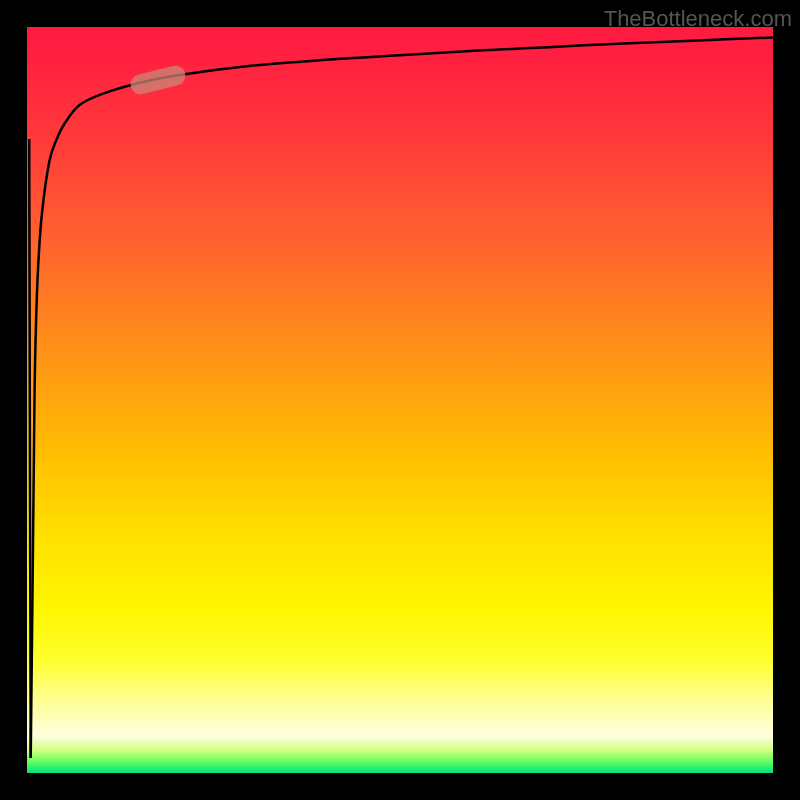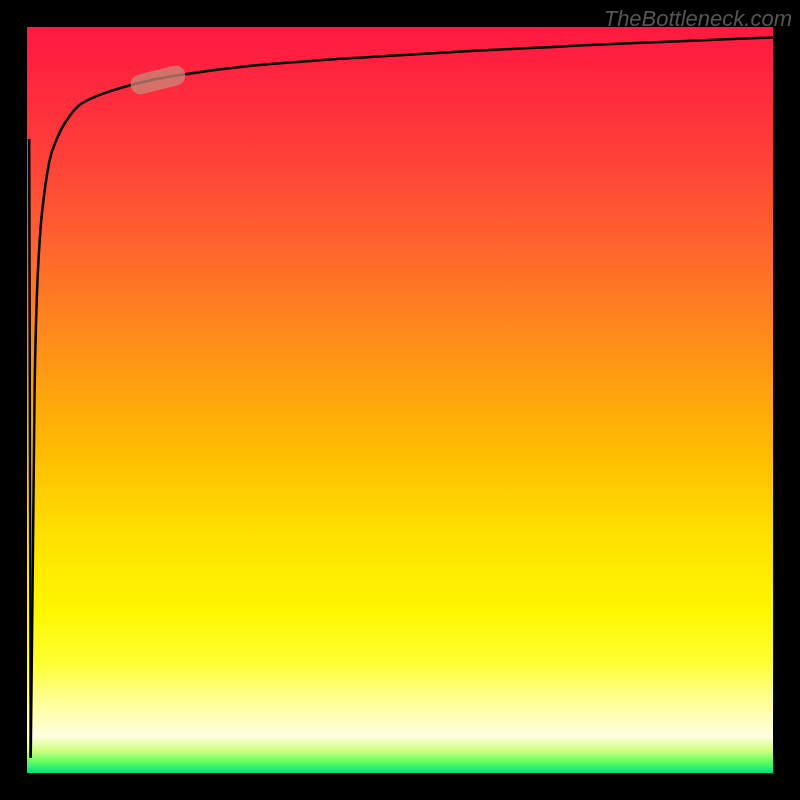--- a/index.html
+++ b/index.html
@@ -7,21 +7,20 @@
     padding: 0;
     width: 800px;
     height: 800px;
     background: #000;
     font-family: Arial, Helvetica, sans-serif;
   }
   .chart-container {
     position: relative;
     width: 800px;
     height: 800px;
-    font-style: italic;
   }
   .plot-area {
     position: absolute;
     left: 27px;
     top: 27px;
     width: 746px;
     height: 746px;
     background: linear-gradient(to bottom,
       #ff1a40 0%,
       #ff2040 4%,

